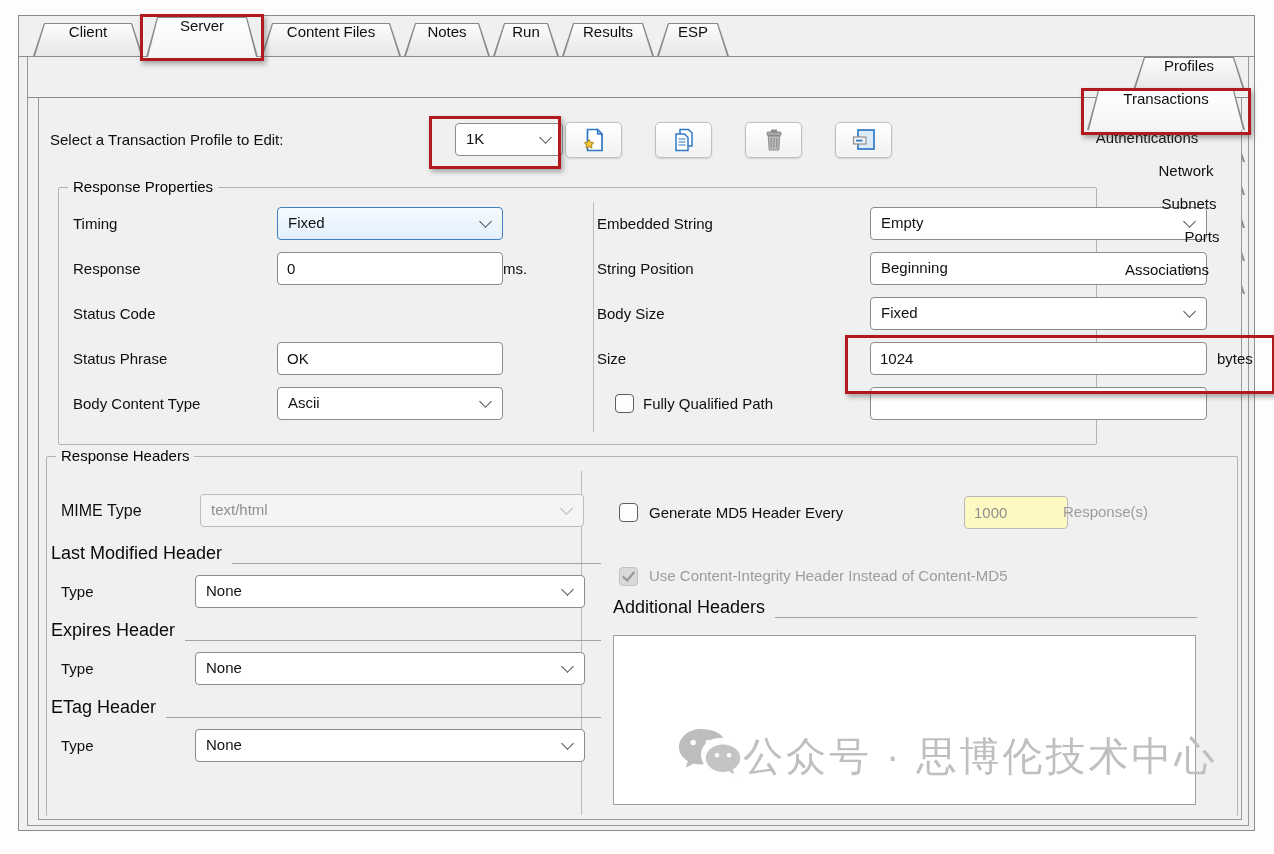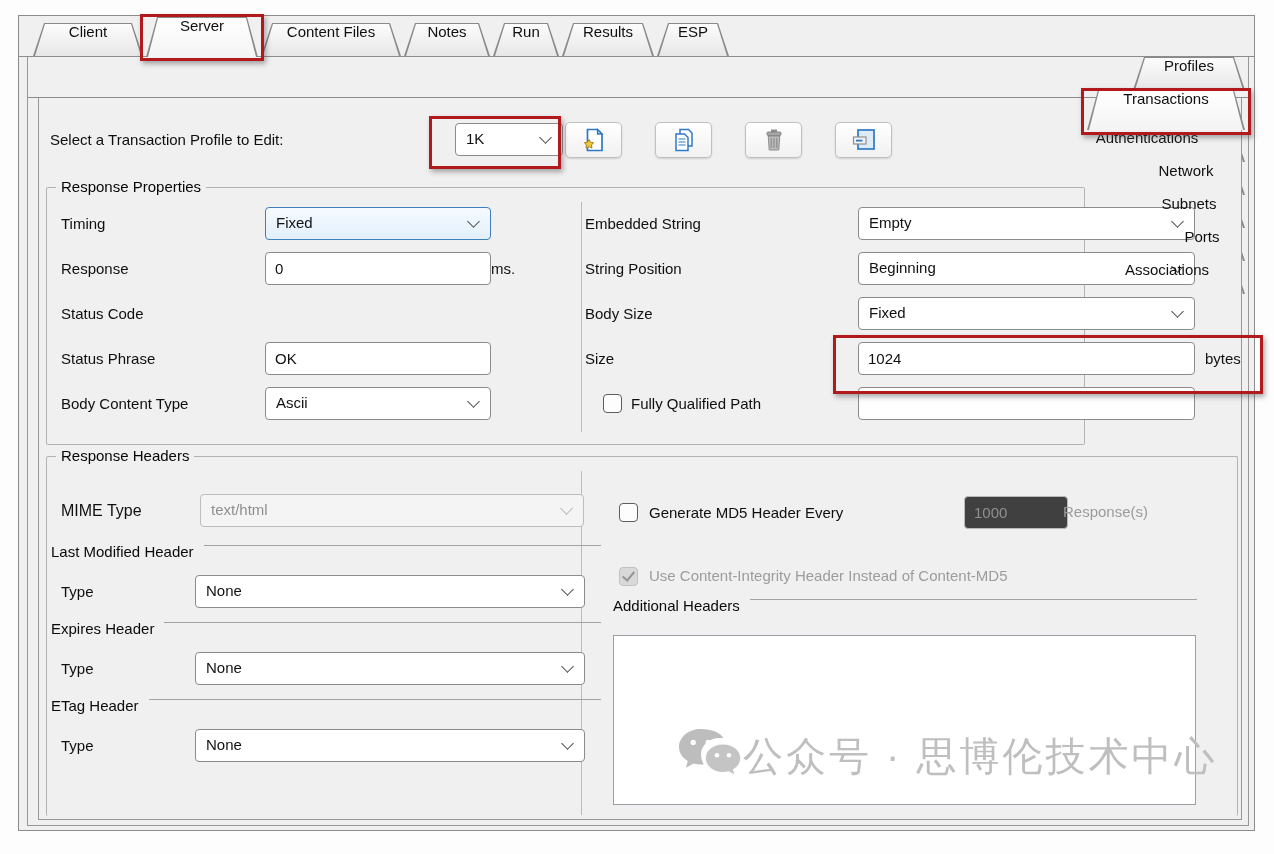--- a/index.html
+++ b/index.html
@@ -19,29 +19,29 @@
   .panelC{margin:0 6px 0 10px;border:1px solid #989898;border-top:none;height:722px;box-sizing:border-box;position:relative;background:#f0f0f0;}
   
   .flabel{position:absolute;font-size:15px;color:#0f0f0f;line-height:33px;white-space:nowrap;}
   .combo,.tinput{position:absolute;box-sizing:border-box;height:33px;background:#fff;border:1px solid #8b8b8b;border-radius:4px;font-size:15px;color:#111;margin-left:17px;}
   .combo{padding:0 26px 0 10px;line-height:30px;white-space:nowrap;overflow:hidden;}
   .tinput{padding:0 9px;font-family:"Liberation Sans",sans-serif;}
   .combo .chev{position:absolute;right:12px;top:50%;width:8px;height:8px;margin-top:-7px;border-right:1.5px solid #4c4c4c;border-bottom:1.5px solid #4c4c4c;transform:rotate(45deg);}
   .combo.focused{border-color:#3f7fbf;background:linear-gradient(#f5faff,#e2f0fc);}
   .combo.disabled{background:#f4f4f4;border-color:#bdbdbd;color:#8f8f8f;}
   .combo.disabled .chev{border-color:#b5b5b5;}
-  .tinput.disabled{background:#404040;border-color:#b9b9b9;color:#8f8f8f;}
+  .tinput.disabled{background:#fef9c3;border-color:#b9b9b9;color:#8f8f8f;}
   .cb{position:absolute;width:19px;height:19px;box-sizing:border-box;border:1.6px solid #5e5e5e;border-radius:4px;background:#fdfdfd;}
   .cb.checked.disabled{background:#d9d9d9;border-color:#c2c2c2;}
   .cb.checked::after{content:"";position:absolute;left:5px;top:1px;width:5px;height:10px;border-right:2px solid #949494;border-bottom:2px solid #949494;transform:rotate(40deg);}
   .tbtn{position:absolute;width:57px;height:36px;box-sizing:border-box;background:linear-gradient(#ffffff,#f1f1f1);border:1px solid #c0c0c0;border-radius:5px;display:flex;align-items:center;justify-content:center;box-shadow:0 1px 2px rgba(0,0,0,.14);cursor:pointer;}
   .groupbox{position:absolute;border:1px solid #b3b3b3;border-radius:2px;box-sizing:border-box;}
   .gtitle{position:absolute;top:-10px;left:9px;background:#f0f0f0;padding:0 5px;font-size:15px;color:#050505;white-space:nowrap;}
   .vline{position:absolute;width:1px;background:#bcbcbc;}
-  .subhdr{position:absolute;display:flex;align-items:flex-start;font-size:15px;color:#0a0a0a;white-space:nowrap;}
+  .subhdr{position:absolute;display:flex;align-items:flex-end;font-size:18px;color:#0a0a0a;white-space:nowrap;}
   .subhdr .hline{flex:1;height:1px;background:#a3a3a3;margin-left:10px;margin-top:2px;}
   .unit{position:absolute;font-size:15px;color:#111;line-height:33px;white-space:nowrap;}
   .graylabel{position:absolute;font-size:15px;color:#9c9c9c;line-height:28px;white-space:nowrap;}
   .ann{position:absolute;border:3px solid #b2191d;box-shadow:2px 3px 5px rgba(70,70,70,.45);z-index:6;pointer-events:none;}
   .ta{position:absolute;box-sizing:border-box;background:#fff;border:1px solid #9aa0a6;resize:none;font-family:"Liberation Sans",sans-serif;font-size:14px;}
   .wm{position:absolute;display:flex;align-items:center;z-index:5;pointer-events:none;}
   .wm .wmtext{font-size:40px;color:#bfbfbf;letter-spacing:3px;white-space:nowrap;}
 </style>
 </head>
 <body>
@@ -132,21 +132,21 @@
           </svg>
         </div>
         <div class="tbtn" style="left:796px;top:24px">
           <svg width="26" height="26" viewBox="0 0 26 26">
             <rect x="7" y="3" width="16" height="19" fill="#ddecf9" stroke="#2e79c6" stroke-width="1.7"></rect>
             <rect x="2.5" y="10" width="12.5" height="7" fill="#f2f2f2" stroke="#8f8f8f" stroke-width="1.2"></rect>
             <rect x="5" y="12.7" width="6.5" height="1.8" fill="#2e79c6"></rect>
           </svg>
         </div>
 
-        <div class="groupbox" style="left:7px;top:89px;width:1039px;height:258px">
+        <div class="groupbox" style="left:19px;top:89px;width:1039px;height:258px">
           <div class="gtitle">Response Properties</div>
           <div class="vline" style="left:534px;top:14px;height:230px"></div>
 
           <div class="flabel" style="left:14px;top:19px">Timing</div>
           <div class="combo focused" style="left:201px;top:19px;width:226px">
             <span>Fixed</span><i class="chev"></i>
           </div>
 
           <div class="flabel" style="left:14px;top:64px">Response</div>
           <input class="tinput" style="left: 201px; top: 64px; width: 226px;" value="0">

